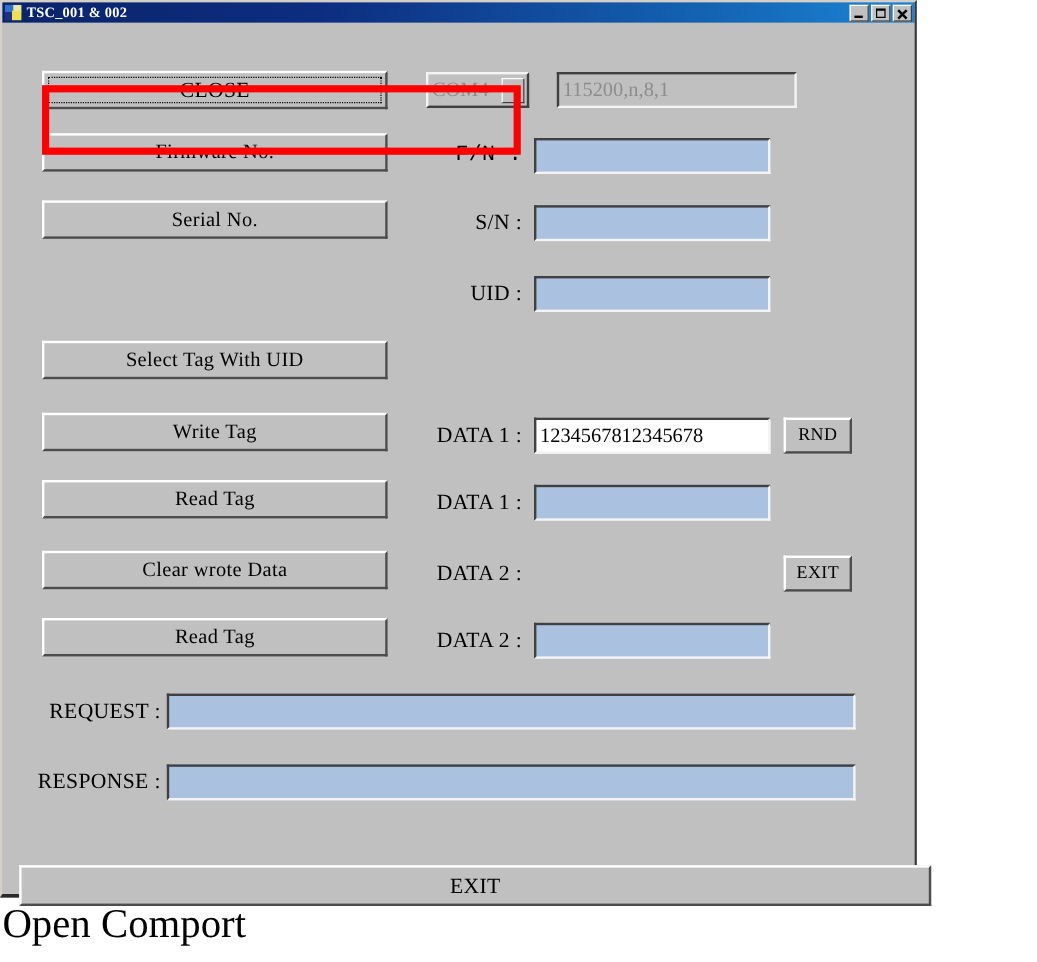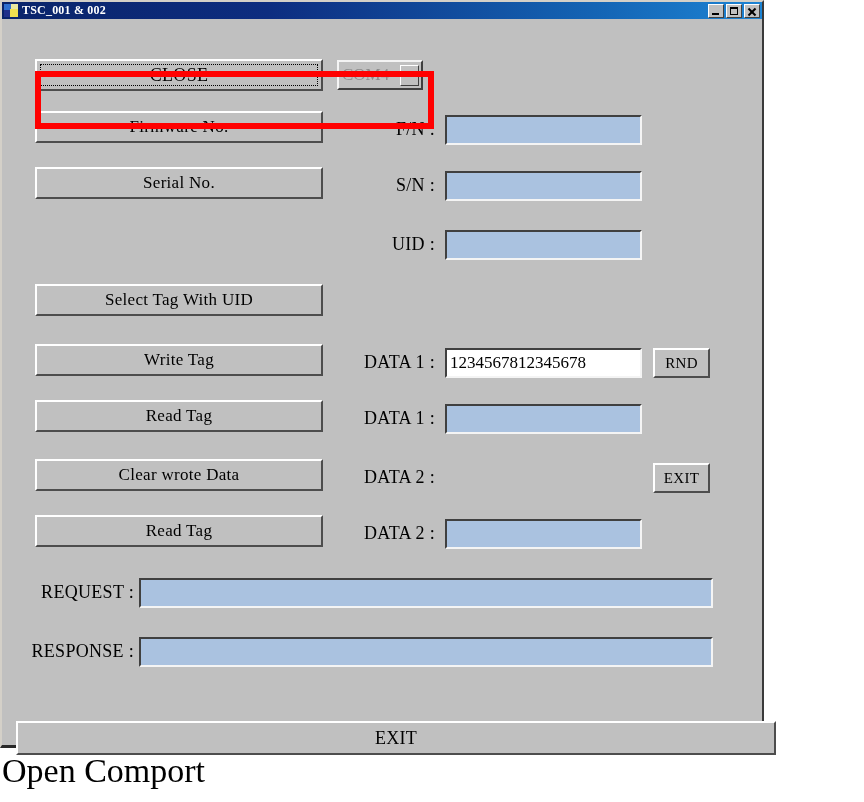--- a/index.html
+++ b/index.html
@@ -171,21 +171,21 @@
     color: #000000;
     text-align: right;
     white-space: nowrap;
     letter-spacing: 0.3px;
   }
 
   
   #row-connection { top: 39px; }
   #close-button { width: 288px; height: 32px; position: relative; font-size: 18px; }
   #com-select {
-    margin-left: 14px;
+    margin-left: 32px;
     width: 86px;
     height: 30px;
     background: #c0c0c0;
     border-top: 2px solid #f4f4f4;
     border-left: 2px solid #f4f4f4;
     border-right: 2px solid #404040;
     border-bottom: 2px solid #404040;
     box-sizing: border-box;
     display: flex;
     align-items: center;
@@ -325,28 +325,29 @@
     <div class="row" id="row-connection">
       <div class="w95-btn main-btn focus-ring" id="close-button">CLOSE</div>
 
       <div id="com-select">
         <span id="com-select-text">COM4</span>
         <span id="com-arrow-btn">
             <span class="tri"></span>
           </span>
       </div>
 
+      <div class="field disabled" id="baud-field">115200,n,8,1</div>
     </div>
 
     <div id="annotation-box"></div>
 
     <div class="row" style="top:91px;">
       <div class="w95-btn main-btn">Firmware No.</div>
     </div>
-    <div class="lbl lbl-col" style="top:100px;">F/N :</div>
+    <div class="lbl lbl-col" style="top:100px;font-family:Liberation Mono, monospace;">F/N :</div>
     <div class="field fld-col" style="top:96px;"></div>
 
     <div class="row" style="top:147px;">
       <div class="w95-btn main-btn">Serial No.</div>
     </div>
     <div class="lbl lbl-col" style="top:156px;">S/N :</div>
     <div class="field fld-col" style="top:152px;"></div>
 
     <div class="lbl lbl-col" style="top:215px;">UID :</div>
     <div class="field fld-col" style="top:211px;"></div>

